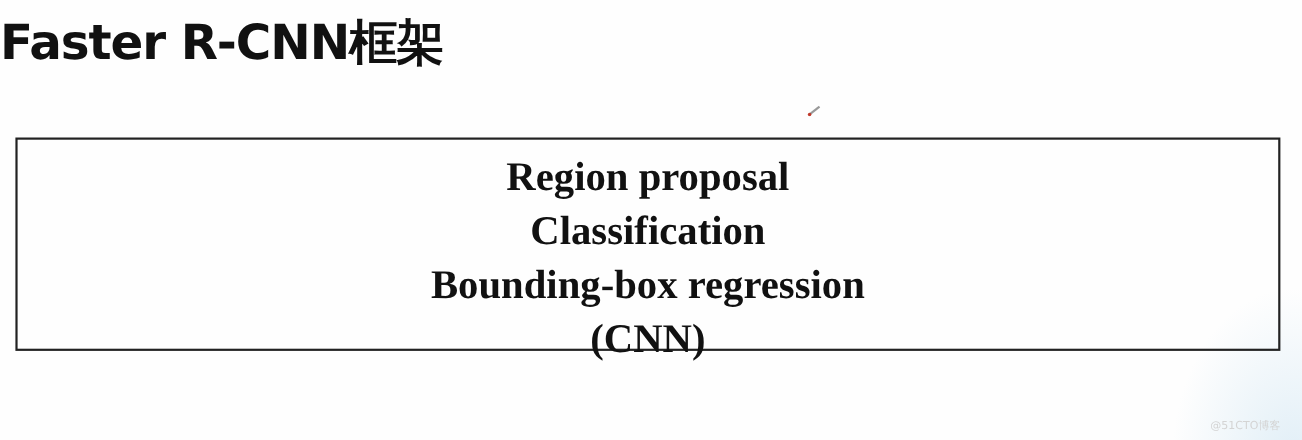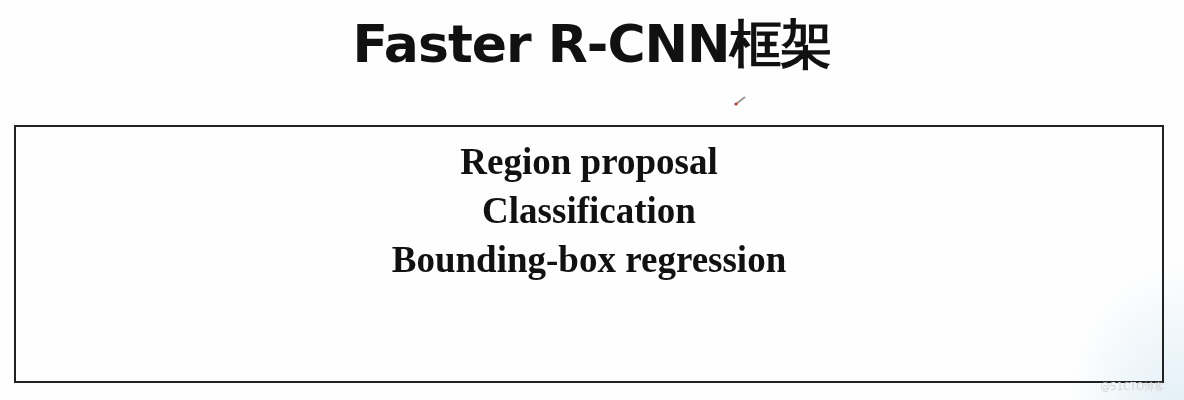--- a/index.html
+++ b/index.html
@@ -5,29 +5,29 @@
   html, body { margin: 0; padding: 0; }
   body {
     width: 1184px; height: 400px; overflow: hidden; position: relative;
     background: #fefefe;
   }
   .glow {
     position: absolute; right: -40px; bottom: -60px; width: 160px; height: 200px;
     background: radial-gradient(ellipse at 70% 80%, rgba(200,225,240,0.55), rgba(255,255,255,0) 70%);
   }
   .title {
-    position: absolute; left: 0; right: 0; top: 10px; text-align: center;
-    font-family: "DejaVu Sans", sans-serif; font-weight: bold; font-size: 52px;
+    position: absolute; left: 0; right: 0; top: 10px; text-align: left;
+    font-family: "DejaVu Sans", sans-serif; font-weight: bold; font-size: 44px;
     color: #111; letter-spacing: -1px;
   }
   .pen {
     position: absolute; left: 733px; top: 96px; width: 14px; height: 10px;
   }
   .box {
-    position: absolute; left: 14px; top: 125px; width: 1150px; height: 258px;
+    position: absolute; left: 14px; top: 125px; width: 1150px; height: 194px;
     border: 2.5px solid #222; box-sizing: border-box;
   }
   .lines {
     position: absolute; left: 0; right: 0; top: 10px; text-align: center;
     font-family: "Liberation Serif", serif; font-weight: bold; font-size: 37px;
     line-height: 49px; color: #111;
   }
   .watermark {
     position: absolute; right: 20px; bottom: 6px;
     font-family: "DejaVu Sans", sans-serif; font-size: 10px; color: #d4d4d4;
@@ -43,16 +43,17 @@
 <svg class="pen" viewBox="0 0 14 10">
   <line x1="3" y1="8" x2="12" y2="1" stroke="#999" stroke-width="2"></line>
   <circle cx="3" cy="8" r="1.6" fill="#c0392b"></circle>
 </svg>
 
 <div class="box">
   <div class="lines">
     <div>Region proposal</div>
     <div>Classification</div>
     <div>Bounding-box regression</div>
+    <div>(CNN)</div>
   </div>
 </div>
 
 <div class="watermark">@51CTO博客</div>
 
 </body></html>

